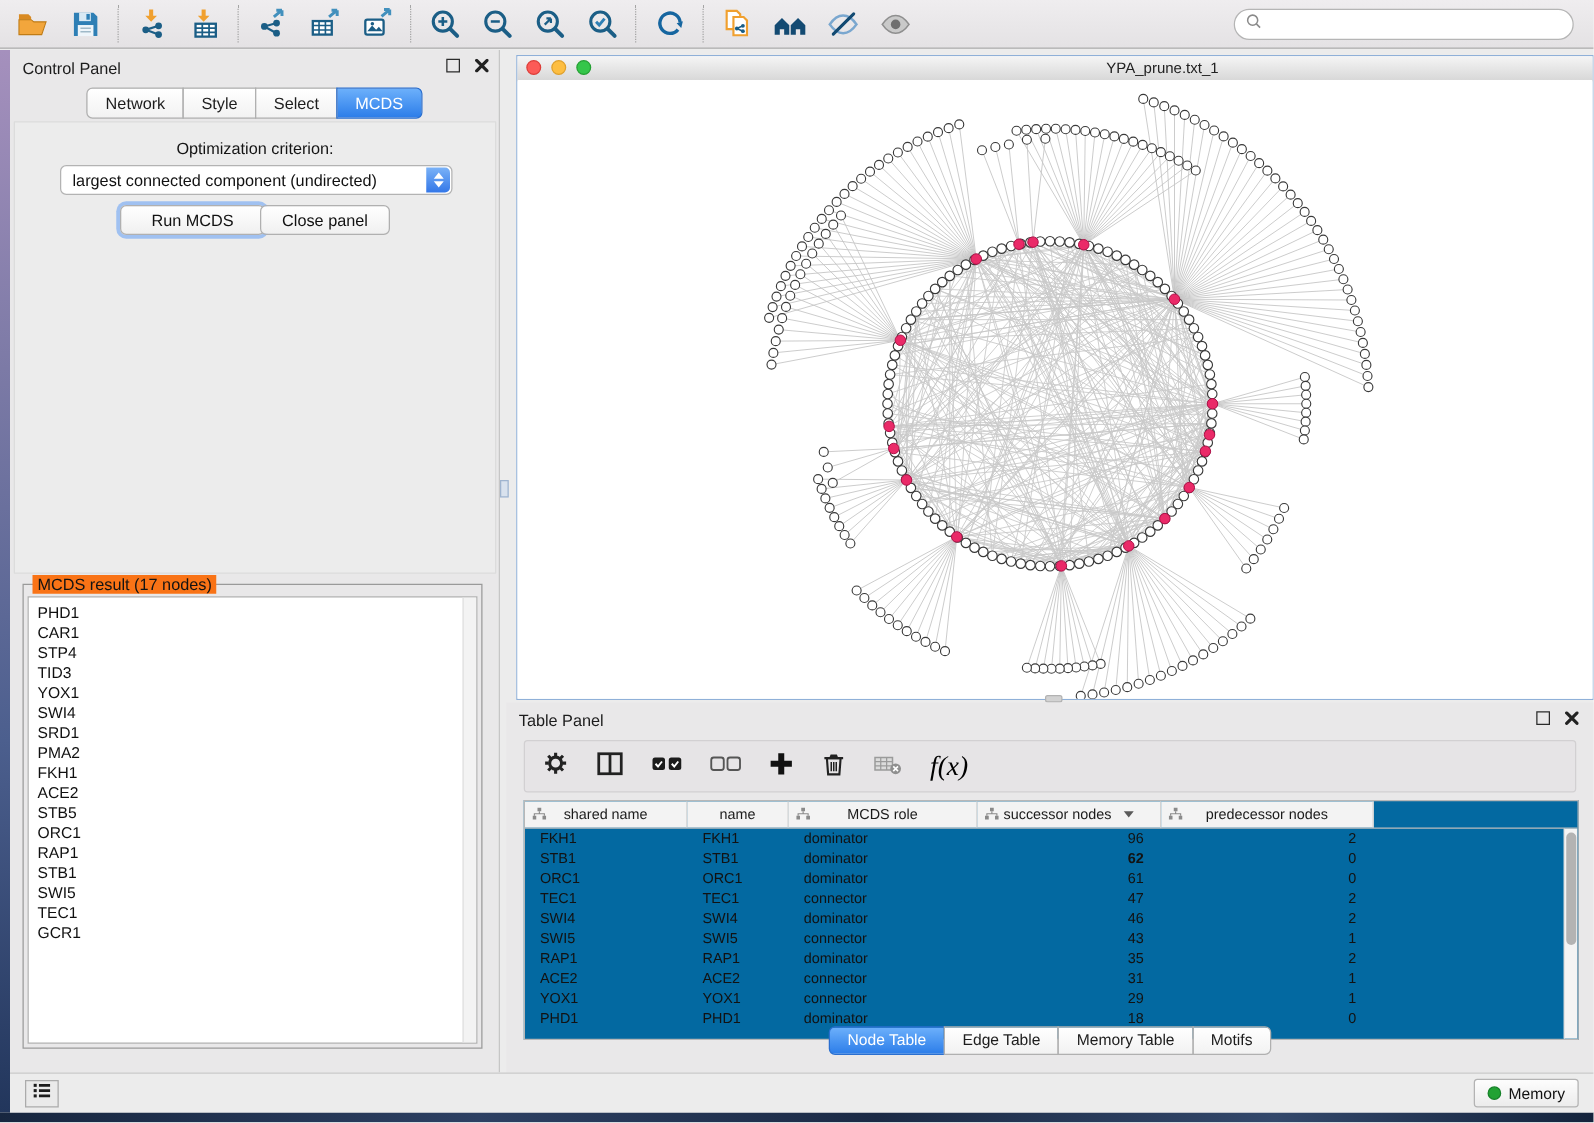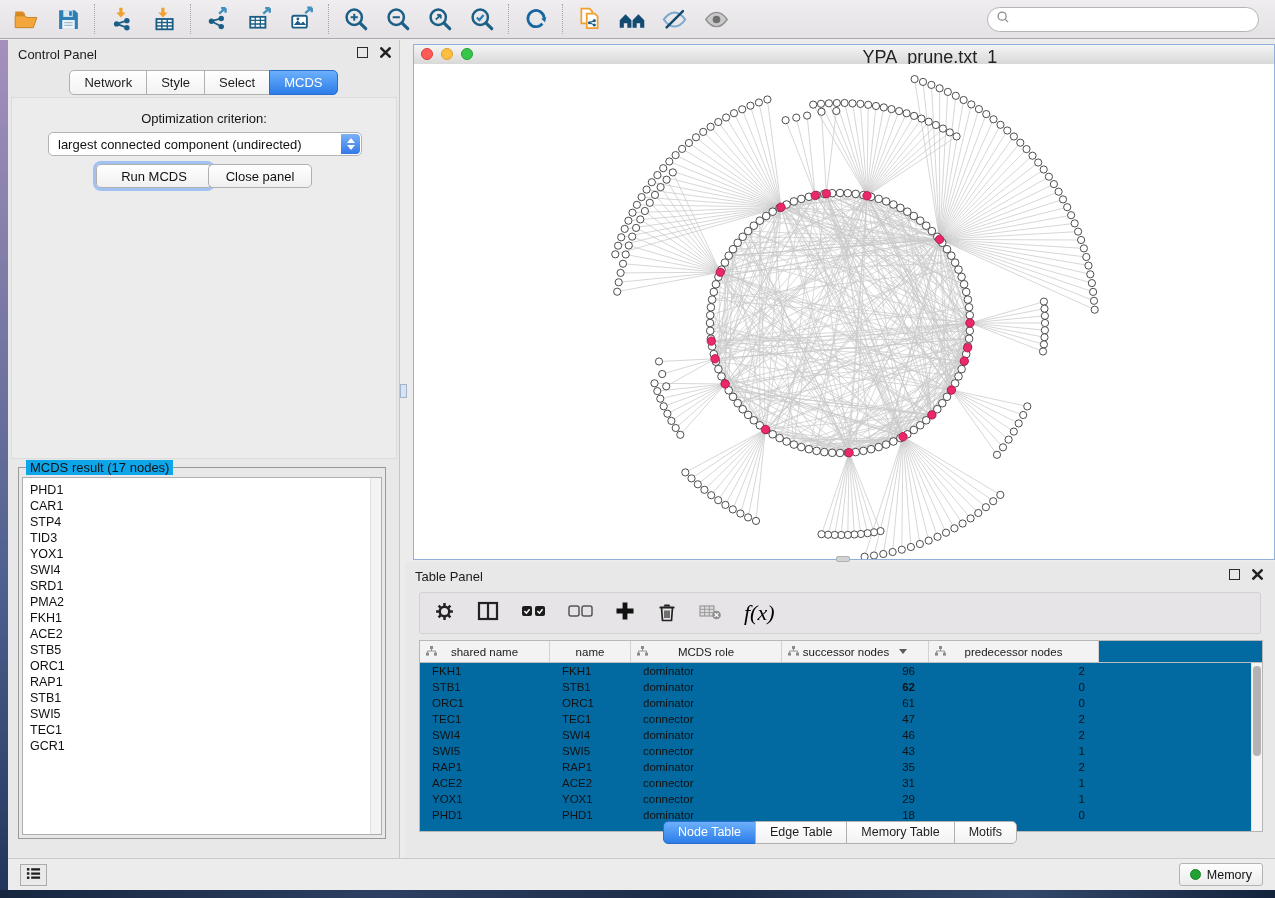--- a/index.html
+++ b/index.html
@@ -49,40 +49,40 @@
   .opt-stepper{position:absolute;right:1px;top:1px;bottom:1px;width:19px;border-radius:0 4px 4px 0;
     background:linear-gradient(#7ab2f7,#3377e8);display:flex;flex-direction:column;align-items:center;justify-content:center;gap:2px;}
   .opt-stepper .tri-up{width:0;height:0;border-left:4px solid transparent;border-right:4px solid transparent;border-bottom:5px solid #fff;}
   .opt-stepper .tri-dn{width:0;height:0;border-left:4px solid transparent;border-right:4px solid transparent;border-top:5px solid #fff;}
   .cp-btn{position:absolute;top:66px;height:24px;background:linear-gradient(#ffffff,#f0f0f0);border:1px solid #b0b0b0;border-radius:5px;
     font-size:13px;color:#111;display:flex;align-items:center;justify-content:center;box-sizing:border-box;}
   .run-btn{left:84px;width:116px;box-shadow:0 0 0 3px rgba(110,165,245,.6);}
   .close-panel-btn{left:196px;width:104px;}
 
   .mcds-group{position:absolute;left:10px;top:427px;width:366px;height:370px;border:1px solid #9a9a9a;}
-  .mcds-legend{position:absolute;left:7px;top:-8px;background:#0ea5e9;padding:0 4px;font-size:13px;color:#131313;}
+  .mcds-legend{position:absolute;left:7px;top:-8px;background:#f97316;padding:0 4px;font-size:13px;color:#131313;}
   .mcds-listbox{position:absolute;left:3px;right:3px;top:9px;bottom:3px;background:#fff;border:1px solid #aeaeae;overflow:hidden;}
   .mcds-items{position:absolute;left:0;top:4px;right:10px;}
   .mcds-item{height:16px;line-height:16px;padding-left:7px;font-size:12.5px;color:#101010;}
   .mcds-scroll{position:absolute;right:0;top:0;bottom:0;width:10px;background:#f3f3f3;border-left:1px solid #e0e0e0;}
 
   
   .v-split-handle{position:absolute;left:400px;top:384px;width:7px;height:14px;background:#d9e2ee;border:1px solid #9fb4cf;box-sizing:border-box;}
   .h-split-handle{position:absolute;left:836px;top:556px;width:14px;height:6px;background:#d2d2d2;border:1px solid #b2b2b2;border-radius:2px;box-sizing:border-box;}
 
   
   .net-window{position:absolute;left:413px;top:44px;width:862px;height:516px;background:#fff;border:1px solid #8fb0d8;box-sizing:border-box;}
   .net-titlebar{position:absolute;left:0;top:0;right:0;height:19px;
     background:linear-gradient(#f5f5f5,#d8d8d8);border-bottom:1px solid #a9a9a9;}
   .lights{position:absolute;left:7px;top:3px;display:flex;gap:8px;}
   .light{width:12px;height:12px;border-radius:50%;box-sizing:border-box;}
   .light.red{background:#fc5b57;border:1px solid #dd3d38;}
   .light.yellow{background:#fdbe41;border:1px solid #dfa02b;}
   .light.green{background:#35c64a;border:1px solid #24a032;}
-  .net-title{position:absolute;left:516px;top:2px;transform:translateX(-50%);font-size:18px;color:#222;}
+  .net-title{position:absolute;left:516px;top:2px;transform:translateX(-50%);font-size:12px;color:#222;}
   .net-canvas{position:absolute;left:0;top:19px;right:0;bottom:0;background:#fff;overflow:hidden;}
 
   
   .table-panel{position:absolute;left:405px;top:562px;width:870px;height:296px;background:#e9e8e9;}
   .tp-header{position:relative;height:28px;}
   .tp-toolbar{position:absolute;left:14px;right:14px;top:30px;height:42px;background:#e6e4e6;border:1px solid #d2d0d2;border-radius:3px;
     display:flex;align-items:center;gap:22px;padding:0 14px;box-sizing:border-box;}
   .tp-icon{display:flex;align-items:center;justify-content:center;height:26px;}
   .fx-label{font-family:"Liberation Serif",serif;font-style:italic;font-size:22px;color:#000000;}
 

